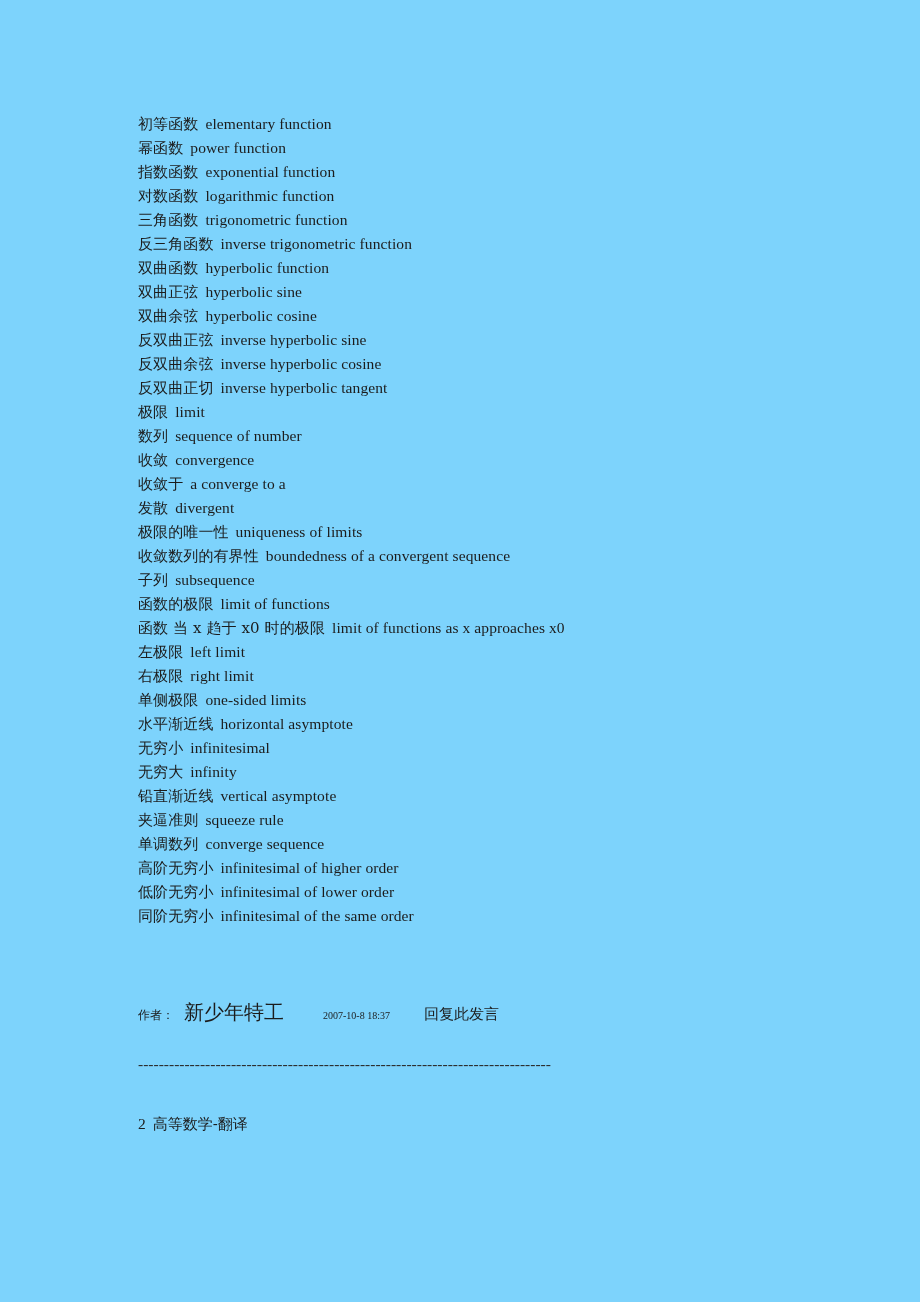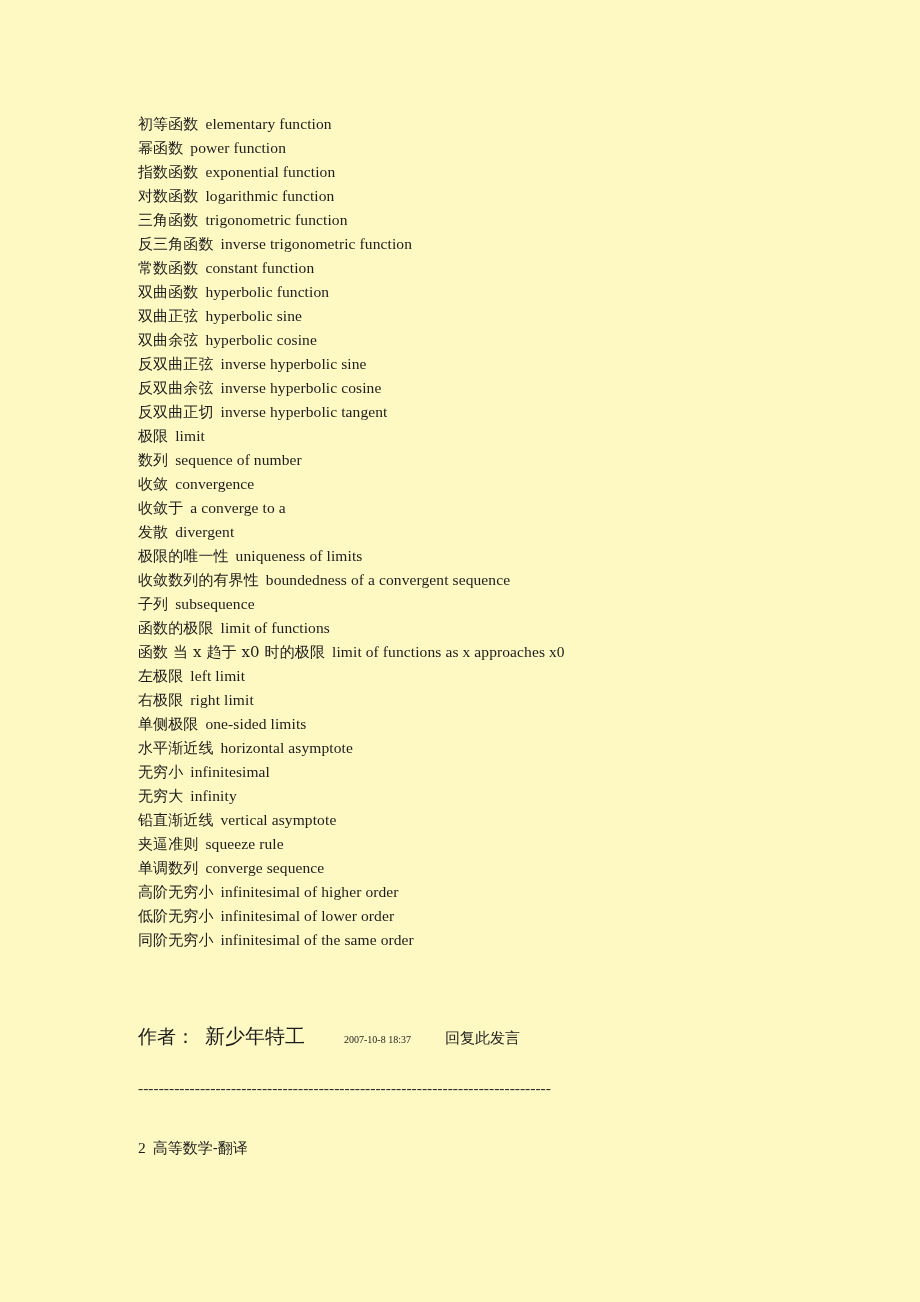--- a/index.html
+++ b/index.html
@@ -13,21 +13,21 @@
     position: relative;
     font-family: "Liberation Serif", "DejaVu Serif", serif;
     color: #1a1a1a;
     overflow: hidden;
   }
   .page {
     position: absolute;
     left: 0; top: 0;
     width: 920px;
     height: 1302px;
-    background: #fef9c3;
+    background: #7dd3fc;
   }
   .content {
     position: absolute;
     left: 138px;
     top: 112px;
     width: 740px;
   }
   .glossary {
     list-style: none;
     margin: 0;
@@ -56,21 +56,21 @@
     height: 72px;
   }
   .meta-line {
     font-size: 15.5px;
     line-height: 24px;
     white-space: nowrap;
     color: #1c1c1c;
   }
   .meta-label {
     font-family: Liberation Serif, serif;
-    font-size: 19px;
+    font-size: 12px;
   }
   .meta-gap-sm { display: inline-block; width: 10px; }
   .meta-gap-lg { display: inline-block; width: 34px; }
   .meta-author {
     font-family: "DejaVu Serif", "Liberation Serif", serif;
     font-size: 20px;
   }
   .meta-date {
     font-family: "Liberation Serif", "DejaVu Serif", serif;
     font-size: 10px;
@@ -112,21 +112,20 @@
 <div class="page">
   <div class="content">
 
     <div class="glossary" id="glossary-list">
         <div class="term-line"><span class="term-cn">初等函数</span><span class="term-gap"></span><span class="term-en">elementary function</span></div>
         <div class="term-line"><span class="term-cn">幂函数</span><span class="term-gap"></span><span class="term-en">power function</span></div>
         <div class="term-line"><span class="term-cn">指数函数</span><span class="term-gap"></span><span class="term-en">exponential function</span></div>
         <div class="term-line"><span class="term-cn">对数函数</span><span class="term-gap"></span><span class="term-en">logarithmic function</span></div>
         <div class="term-line"><span class="term-cn">三角函数</span><span class="term-gap"></span><span class="term-en">trigonometric function</span></div>
         <div class="term-line"><span class="term-cn">反三角函数</span><span class="term-gap"></span><span class="term-en">inverse trigonometric function</span></div>
-        <div class="term-line"><span class="term-cn">常数函数</span><span class="term-gap"></span><span class="term-en">constant function</span></div>
         <div class="term-line"><span class="term-cn">双曲函数</span><span class="term-gap"></span><span class="term-en">hyperbolic function</span></div>
         <div class="term-line"><span class="term-cn">双曲正弦</span><span class="term-gap"></span><span class="term-en">hyperbolic sine</span></div>
         <div class="term-line"><span class="term-cn">双曲余弦</span><span class="term-gap"></span><span class="term-en">hyperbolic cosine</span></div>
         <div class="term-line"><span class="term-cn">反双曲正弦</span><span class="term-gap"></span><span class="term-en">inverse hyperbolic sine</span></div>
         <div class="term-line"><span class="term-cn">反双曲余弦</span><span class="term-gap"></span><span class="term-en">inverse hyperbolic cosine</span></div>
         <div class="term-line"><span class="term-cn">反双曲正切</span><span class="term-gap"></span><span class="term-en">inverse hyperbolic tangent</span></div>
         <div class="term-line"><span class="term-cn">极限</span><span class="term-gap"></span><span class="term-en">limit</span></div>
         <div class="term-line"><span class="term-cn">数列</span><span class="term-gap"></span><span class="term-en">sequence of number</span></div>
         <div class="term-line"><span class="term-cn">收敛</span><span class="term-gap"></span><span class="term-en">convergence</span></div>
         <div class="term-line"><span class="term-cn">收敛于</span><span class="term-gap"></span><span class="term-en">a converge to a</span></div>

